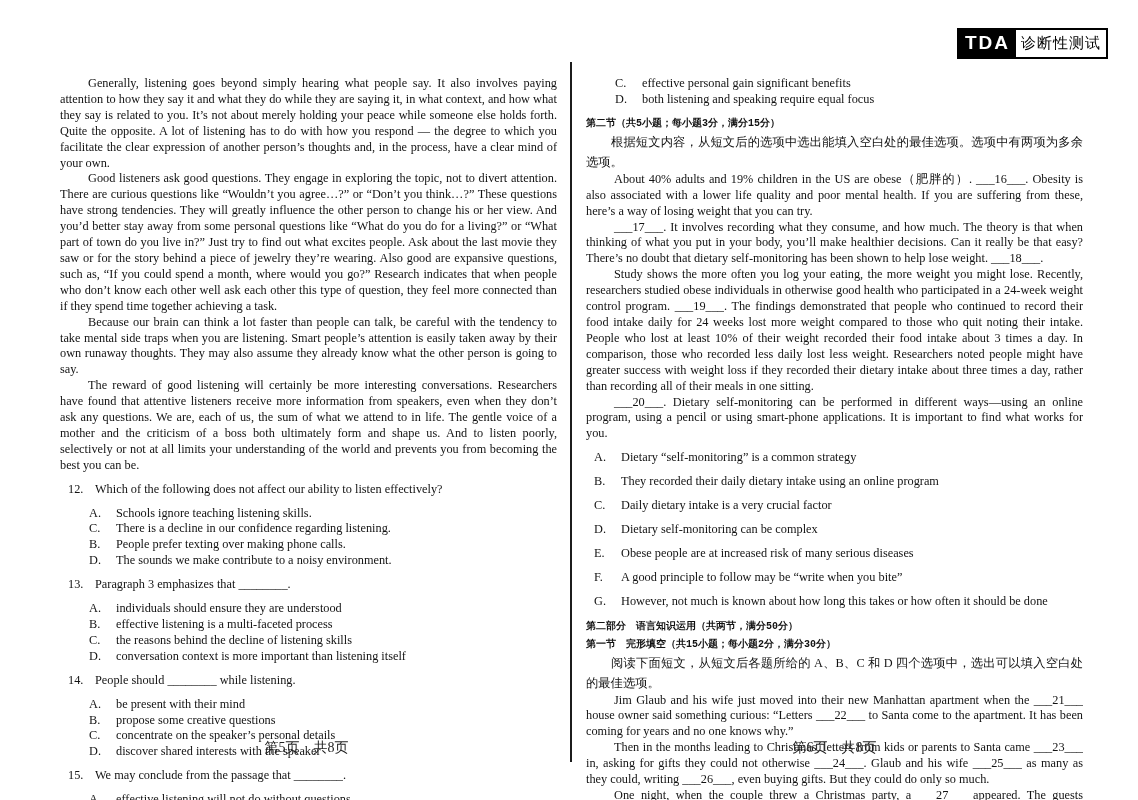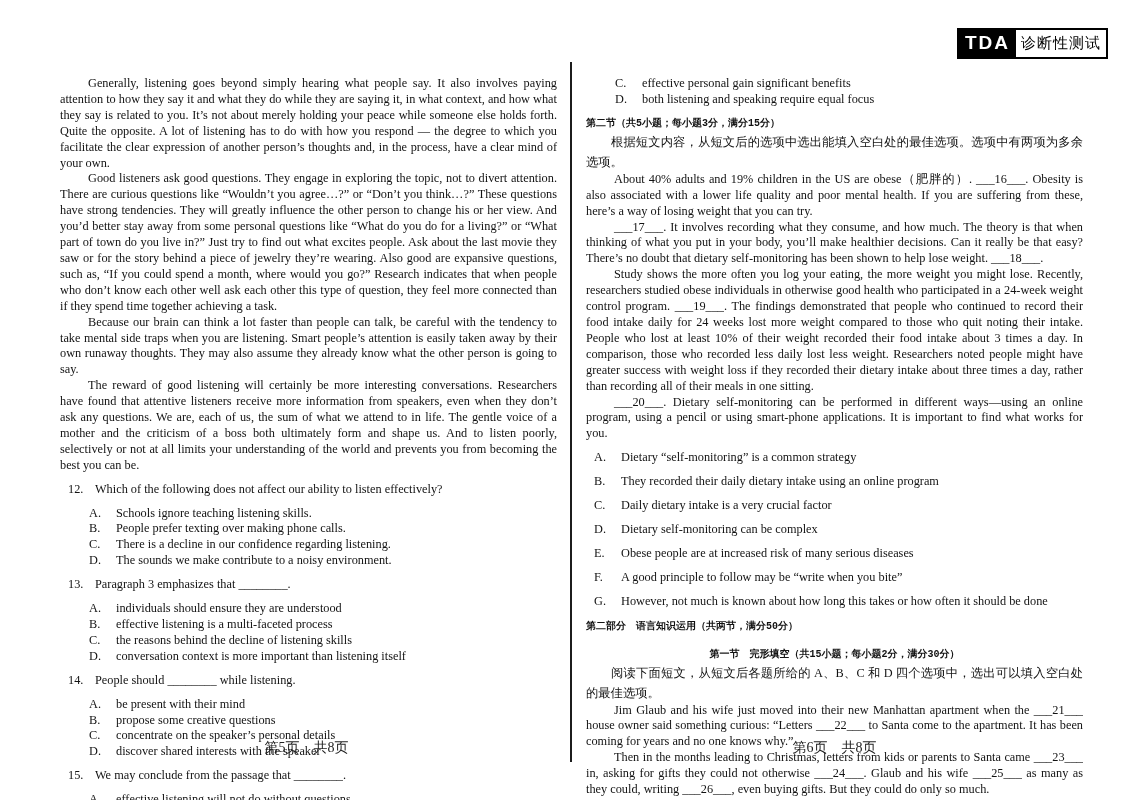--- a/index.html
+++ b/index.html
@@ -55,22 +55,22 @@
 
   <div class="col col-left">
     <p class="bp">Generally, listening goes beyond simply hearing what people say. It also involves paying attention to how they say it and what they do while they are saying it, in what context, and how what they say is related to you. It’s not about merely holding your peace while someone else holds forth. Quite the opposite. A lot of listening has to do with how you respond — the degree to which you facilitate the clear expression of another person’s thoughts and, in the process, have a clear mind of your own.</p>
     <p class="bp">Good listeners ask good questions. They engage in exploring the topic, not to divert attention. There are curious questions like “Wouldn’t you agree…?” or “Don’t you think…?” These questions have strong tendencies. They will greatly influence the other person to change his or her view. And you’d better stay away from some personal questions like “What do you do for a living?” or “What part of town do you live in?” Just try to find out what excites people. Ask about the last movie they saw or for the story behind a piece of jewelry they’re wearing. Also good are expansive questions, such as, “If you could spend a month, where would you go?” Research indicates that when people who don’t know each other well ask each other this type of question, they feel more connected than if they spend time together achieving a task.</p>
     <p class="bp">Because our brain can think a lot faster than people can talk, be careful with the tendency to take mental side traps when you are listening. Smart people’s attention is easily taken away by their own runaway thoughts. They may also assume they already know what the other person is going to say.</p>
     <p class="bp">The reward of good listening will certainly be more interesting conversations. Researchers have found that attentive listeners receive more information from speakers, even when they don’t ask any questions. We are, each of us, the sum of what we attend to in life. The gentle voice of a mother and the criticism of a boss both ultimately form and shape us. And to listen poorly, selectively or not at all limits your understanding of the world and prevents you from becoming the best you can be.</p>
 
     <div>
       <div class="q-line"><span class="num">12.</span><span>Which of the following does not affect our ability to listen effectively?</span></div>
       <div class="opt"><span class="num">A.</span><span>Schools ignore teaching listening skills.</span></div>
+      <div class="opt"><span class="num">C.</span><span>There is a decline in our confidence regarding listening.</span></div>
       <div class="opt"><span class="num">B.</span><span>People prefer texting over making phone calls.</span></div>
-      <div class="opt"><span class="num">C.</span><span>There is a decline in our confidence regarding listening.</span></div>
       <div class="opt"><span class="num">D.</span><span>The sounds we make contribute to a noisy environment.</span></div>
     </div>
 
     <div>
       <div class="q-line"><span class="num">13.</span><span>Paragraph 3 emphasizes that ________.</span></div>
       <div class="opt"><span class="num">A.</span><span>individuals should ensure they are understood</span></div>
       <div class="opt"><span class="num">B.</span><span>effective listening is a multi-faceted process</span></div>
       <div class="opt"><span class="num">C.</span><span>the reasons behind the decline of listening skills</span></div>
       <div class="opt"><span class="num">D.</span><span>conversation context is more important than listening itself</span></div>
     </div>
@@ -106,21 +106,21 @@
       <div class="q-line"><span class="num">A.</span><span>Dietary “self-monitoring” is a common strategy</span></div>
       <div class="q-line"><span class="num">B.</span><span>They recorded their daily dietary intake using an online program</span></div>
       <div class="q-line"><span class="num">C.</span><span>Daily dietary intake is a very crucial factor</span></div>
       <div class="q-line"><span class="num">D.</span><span>Dietary self-monitoring can be complex</span></div>
       <div class="q-line"><span class="num">E.</span><span>Obese people are at increased risk of many serious diseases</span></div>
       <div class="q-line"><span class="num">F.</span><span>A good principle to follow may be “write when you bite”</span></div>
       <div class="q-line"><span class="num">G.</span><span>However, not much is known about how long this takes or how often it should be done</span></div>
     </div>
 
     <div class="h-cn">第二部分　语言知识运用（共两节，满分50分）</div>
-    <div class="h-cn" style="margin-top:11px;text-align:center;">第一节　完形填空（共15小题；每小题2分，满分30分）</div>
+    <div class="h-cn" style="margin-top:1px;">第一节　完形填空（共15小题；每小题2分，满分30分）</div>
     <p class="inst">阅读下面短文，从短文后各题所给的 A、B、C 和 D 四个选项中，选出可以填入空白处的最佳选项。</p>
 
     <p class="bp">Jim Glaub and his wife just moved into their new Manhattan apartment when the ___21___ house owner said something curious: “Letters ___22___ to Santa come to the apartment. It has been coming for years and no one knows why.”</p>
     <p class="bp">Then in the months leading to Christmas, letters from kids or parents to Santa came ___23___ in, asking for gifts they could not otherwise ___24___. Glaub and his wife ___25___ as many as they could, writing ___26___, even buying gifts. But they could do only so much.</p>
     <p class="bp">One night, when the couple threw a Christmas party, a ___27___ appeared. The guests ___28___ the hundreds of letters and asked about them.</p>
   </div>
 
   <div class="footer footer-left">第5页　共8页</div>
   <div class="footer footer-right">第6页　共8页</div>
 

